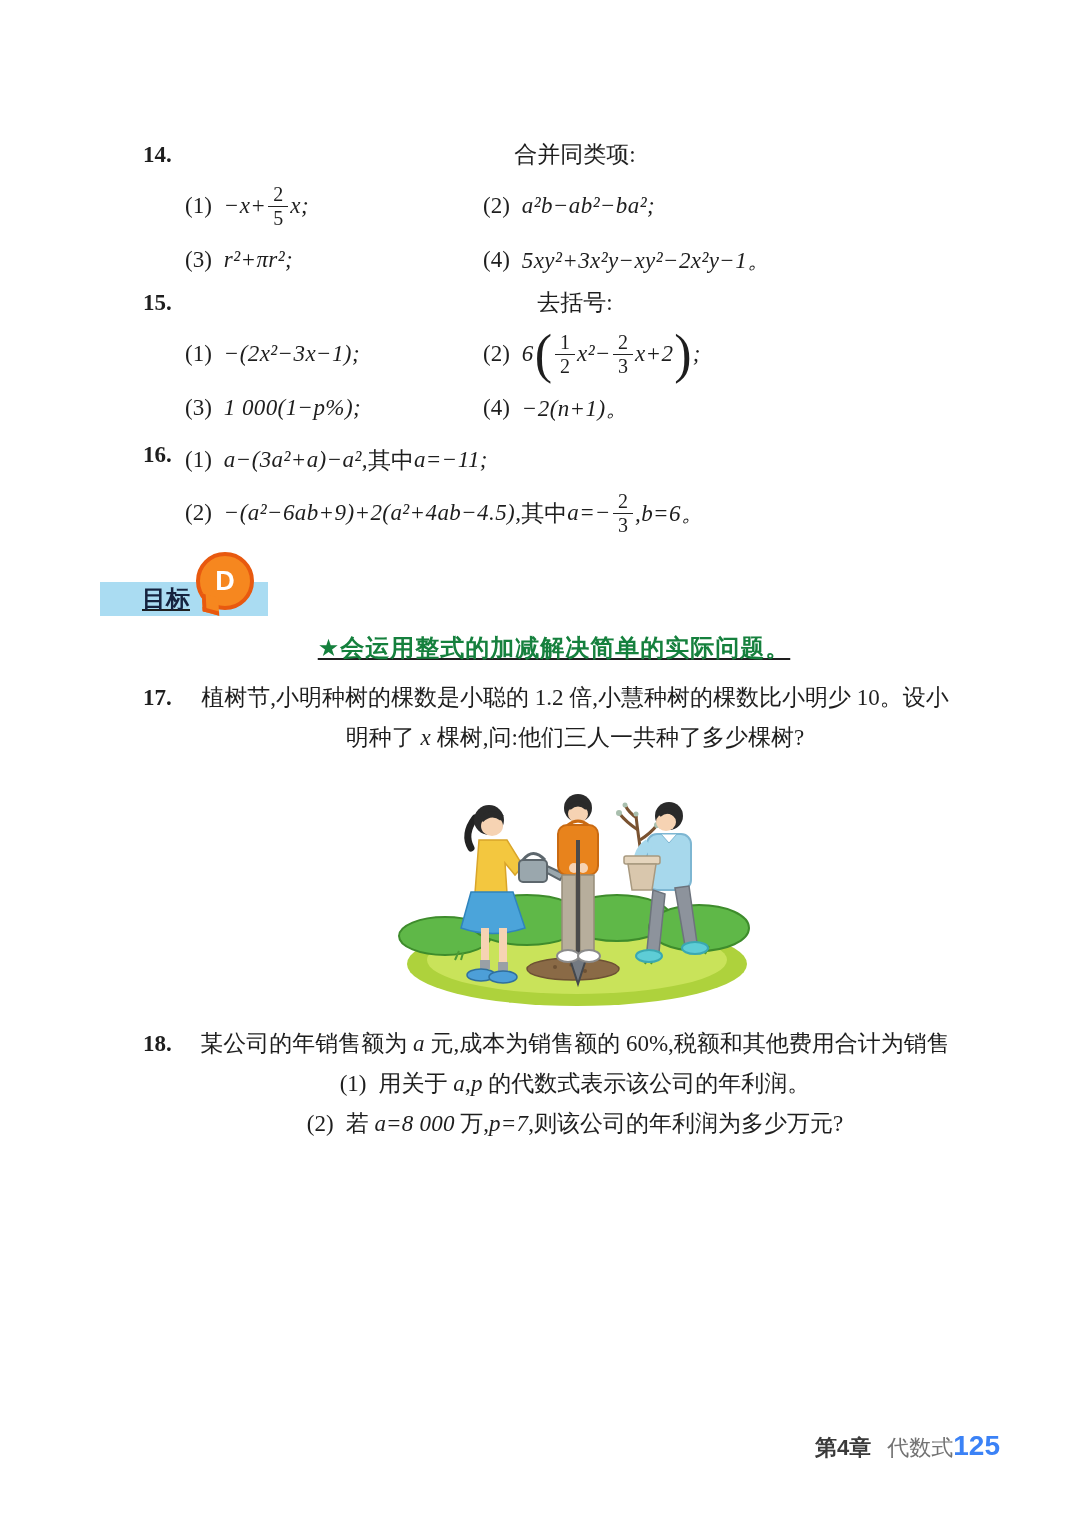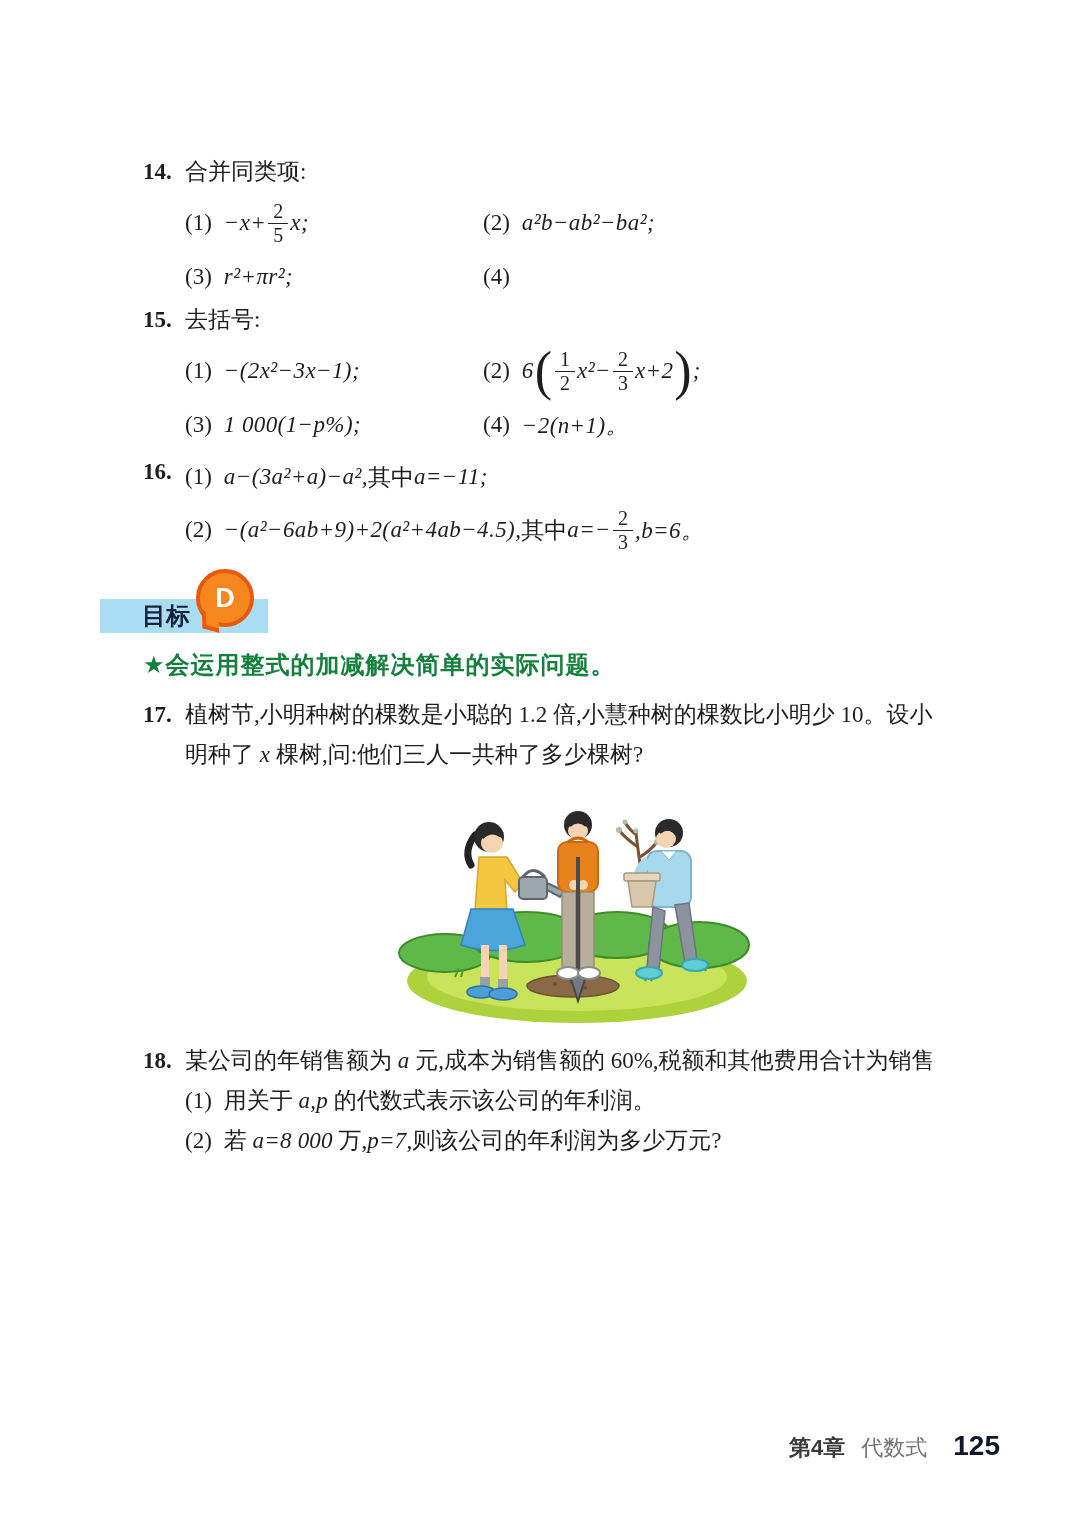--- a/index.html
+++ b/index.html
@@ -1,18 +1,18 @@
 <!DOCTYPE html>
 <html><head>
 <meta charset="utf-8">
 <style>
   html,body{margin:0;padding:0;background:#fff;}
   .page{position:relative;width:1080px;height:1528px;background:#ffffff;overflow:hidden;
         color:#1e1e1e;font-family:"Liberation Serif","DejaVu Serif",serif;}
-  .content{position:absolute;left:143px;top:155px;width:822px;font-size:23px;}
+  .content{position:absolute;left:143px;top:138px;width:822px;font-size:23px;text-align:center;}
 
   
   .prob{position:relative;padding-left:42px;}
   .pnum{position:absolute;left:0;top:0;font-weight:700;line-height:34px;}
   .head{line-height:34px;margin-bottom:2px;}
   .row{display:flex;align-items:center;}
   .c1{width:298px;display:flex;align-items:center;}
   .c2{flex:1;display:flex;align-items:center;}
   .lbl{margin-right:12px;white-space:pre;}
   .row-tall{min-height:64px;}
@@ -26,21 +26,21 @@
   .frac{display:inline-flex;flex-direction:column;align-items:center;vertical-align:middle;
         font-style:normal;font-size:20px;line-height:1.12;margin:0 2px;}
   .fnum{display:block;padding:0 5px;border-bottom:1.6px solid #222;}
   .fden{display:block;}
 
   
   .bigp{font-style:normal;font-size:52px;line-height:1;vertical-align:middle;
         font-family:"Liberation Serif",serif;margin:0 1px;transform:scaleY(1.05);display:inline-block;}
 
   
-  .goal{margin-top:38px;position:relative;}
+  .goal{margin-top:38px;position:relative;text-decoration:underline;}
   .goal-rect{position:relative;margin-left:-43px;width:168px;height:34px;background:#aadcf2;
              display:flex;align-items:center;}
   .goal-label{padding-left:42px;font-family:"Liberation Sans","DejaVu Sans",sans-serif;
               font-weight:700;font-size:24px;color:#16233f;}
   .goal-bubble{position:absolute;left:96px;top:-30px;width:50px;height:50px;border-radius:50%;
                background:#f6871f;border:4px solid #e8590f;display:flex;align-items:center;justify-content:center;}
   .goal-bubble-letter{color:#ffffff;font-family:"Liberation Sans","DejaVu Sans",sans-serif;
                font-weight:700;font-size:27px;}
   .goal-tail{position:absolute;left:2px;bottom:-7px;width:13px;height:13px;background:#f6871f;
              border-left:4px solid #e8590f;border-bottom:4px solid #e8590f;
@@ -51,21 +51,21 @@
   
   .para{line-height:40px;}
   .para .m{letter-spacing:.2px;}
   .illus{width:360px;height:240px;margin:10px auto 0 auto;}
 
   
   .footer{position:absolute;top:1430px;right:80px;display:flex;align-items:baseline;
           font-family:"Liberation Sans","DejaVu Sans",sans-serif;}
   .f-chap{font-weight:700;font-size:22px;color:#3a3a3a;}
   .f-title{font-size:22px;color:#737373;margin-left:16px;}
-  .f-page{font-weight:700;font-size:28px;color:#0f172a;margin-left:26px;}
+  .f-page{font-weight:700;font-size:28px;color:#3b82f6;}
 </style>
 </head>
 <body>
 
 <div class="page">
   <div class="content">
 
     <div class="prob">
       <span class="pnum">14.</span>
       <div class="head">合并同类项:</div>
@@ -84,20 +84,21 @@
           <span class="m">a²b−ab²−ba²;</span>
         </div>
       </div>
       <div class="row row-std">
         <div class="c1">
           <span class="lbl">(3)</span>
           <span class="m">r²+πr²;</span>
         </div>
         <div class="c2">
           <span class="lbl">(4)</span>
+          <span class="m">5xy²+3x²y−xy²−2x²y−1。</span>
         </div>
       </div>
     </div>
 
     <div class="prob" style="margin-top:4px;">
       <span class="pnum">15.</span>
       <div class="head">去括号:</div>
       <div class="row row-tall">
         <div class="c1">
           <span class="lbl">(1)</span>

